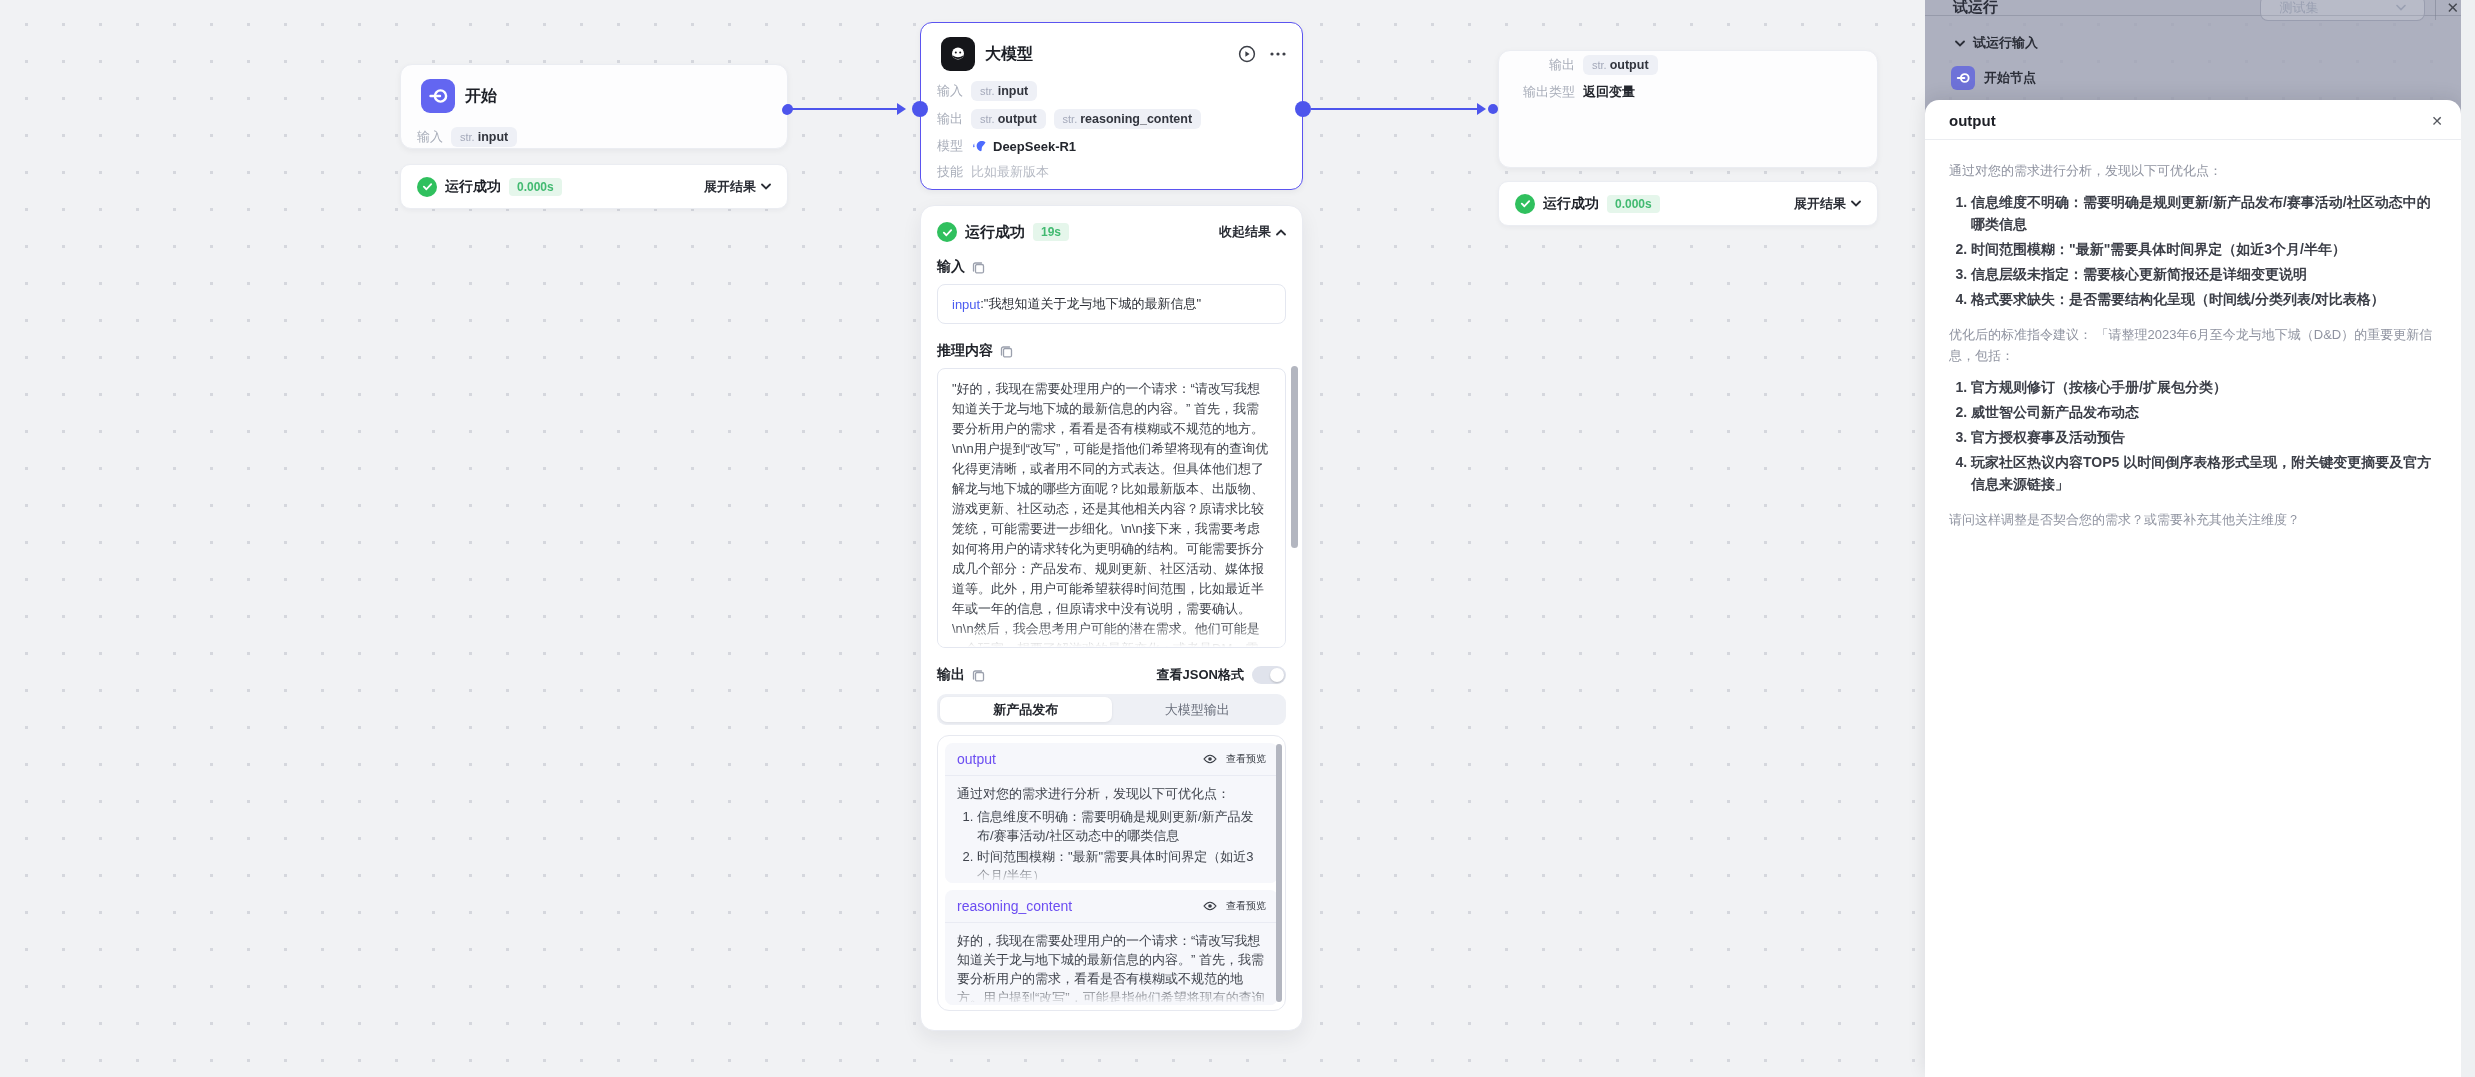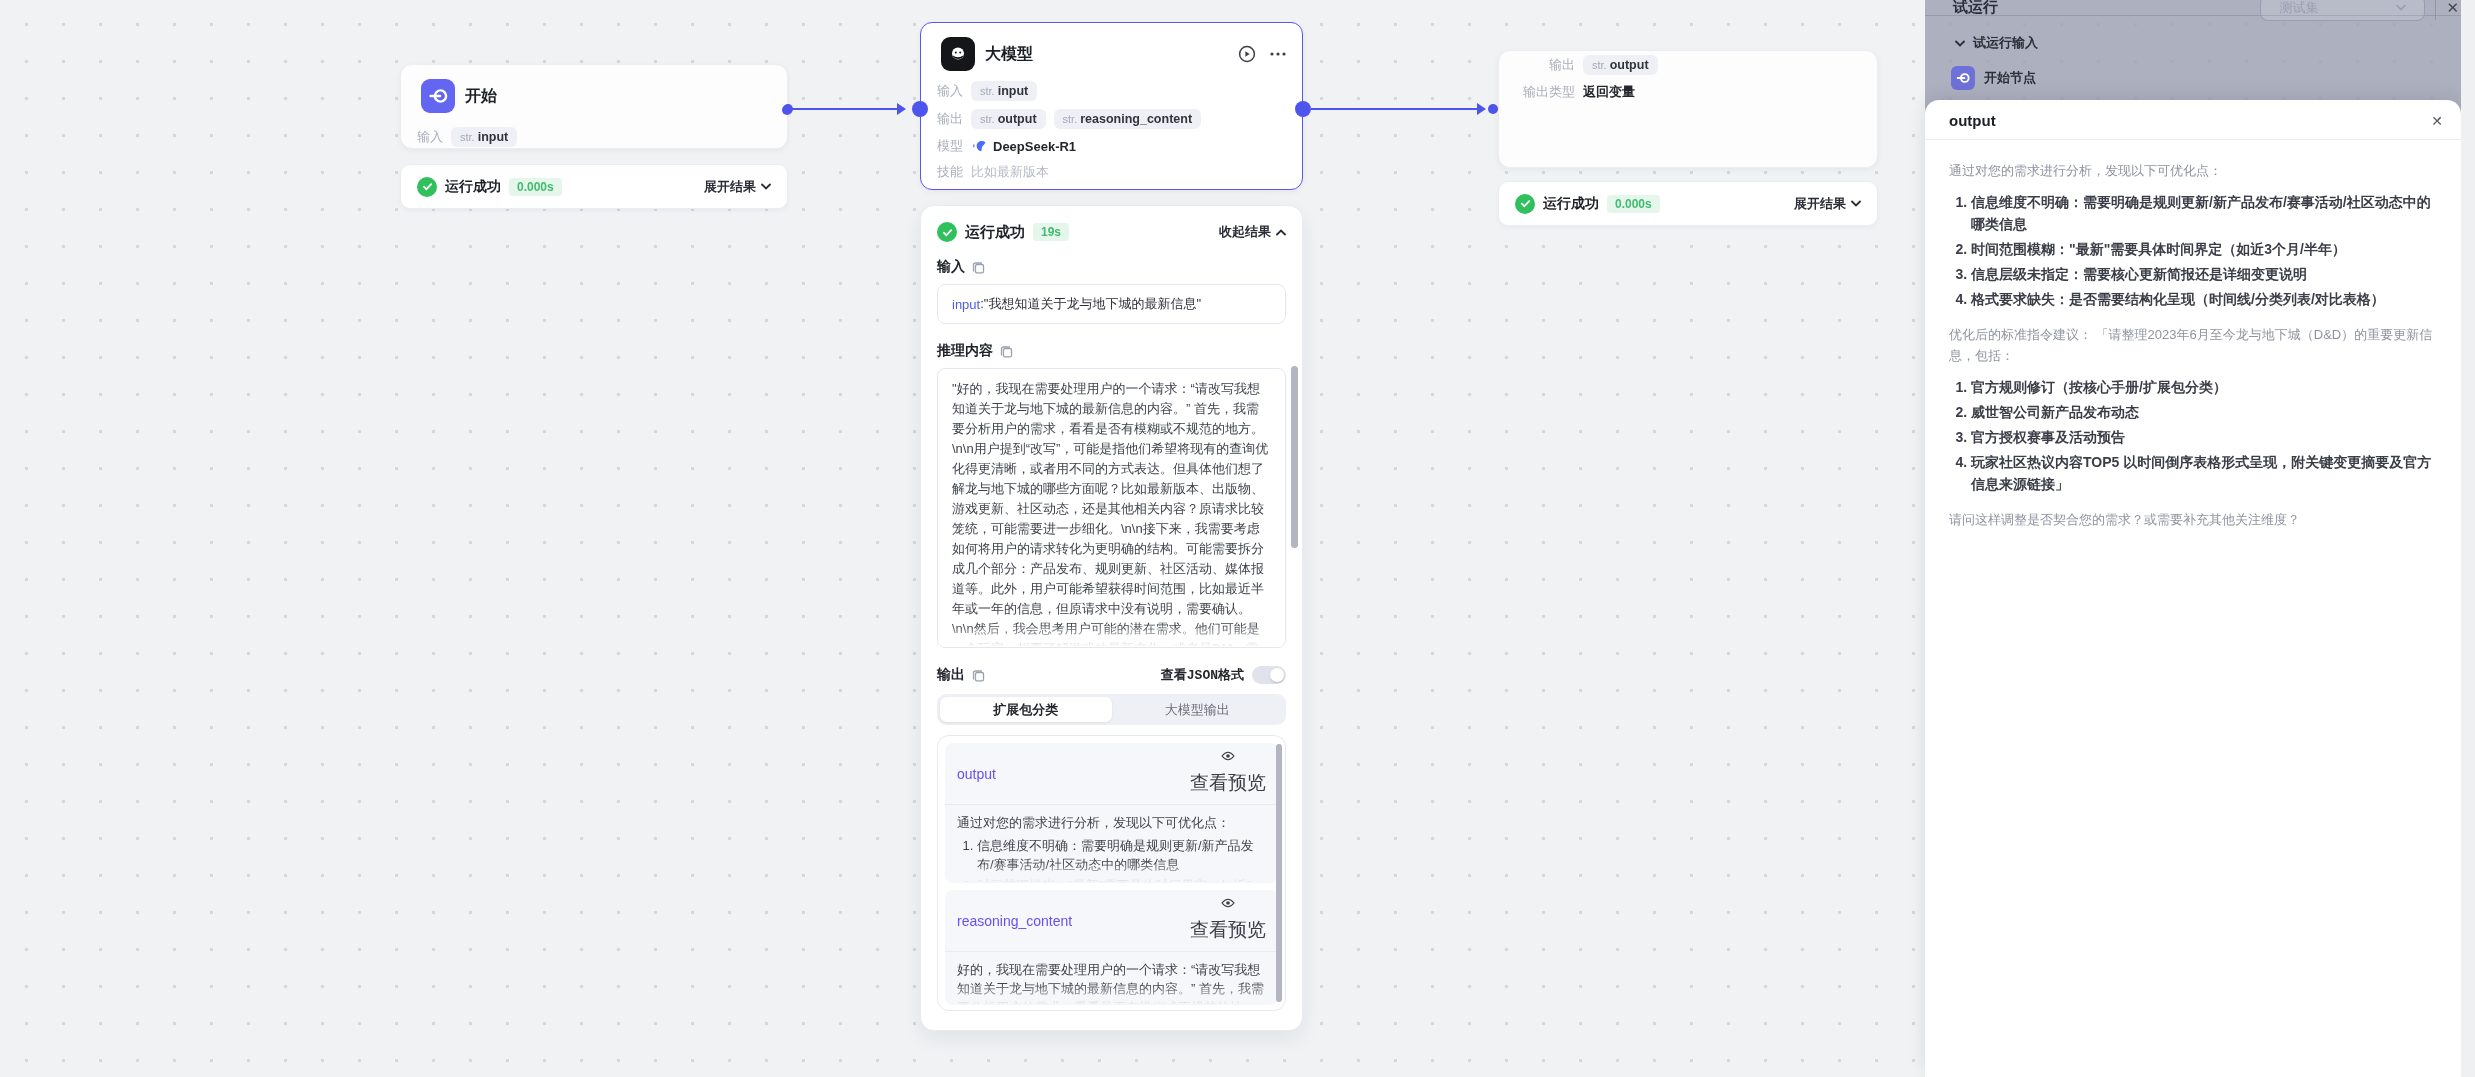--- a/index.html
+++ b/index.html
@@ -42,32 +42,32 @@
                  box-shadow:0 8px 20px rgba(25,28,45,.07); padding:16px; }
   .sec-label { font-size:14px; font-weight:700; color:#1e2128; display:flex; align-items:center; gap:7px; }
   .copy-ic { color:#9ba0ad; display:inline-flex; cursor:pointer; }
   .inp-box { margin-top:8px; border:1px solid #e4e7f0; border-radius:8px; height:40px; display:flex; align-items:center; padding:0 14px; font-size:13px; color:#2c2f36; overflow:hidden; white-space:nowrap; }
   .inp-box .k { color:#4b5cf0; }
   .reason-box { position:relative; margin-top:8px; border:1px solid #e4e7f0; border-radius:8px; height:280px; padding:10px 14px; overflow:hidden;
                 font-size:13px; line-height:20px; color:#3e424b; }
   .reason-box::after { content:""; position:absolute; left:0; right:0; bottom:0; height:22px;
                 background:linear-gradient(rgba(255,255,255,0), #ffffff); }
   .out-row { display:flex; align-items:center; margin-top:18px; }
-  .json-toggle { margin-left:auto; display:flex; align-items:center; gap:8px; font-size:13px; font-weight:700; color:#23262d;font-family:Liberation Mono, monospace; }
+  .json-toggle { margin-left:auto; display:flex; align-items:center; gap:8px; font-size:13px; font-weight:700; color:#23262d; }
   .toggle { width:34px; height:18px; border-radius:9px; background:#e0e3ec; position:relative; cursor:pointer; }
   .toggle .knob { position:absolute; top:2px; right:2px; width:14px; height:14px; border-radius:50%; background:#fff; box-shadow:0 1px 2px rgba(0,0,0,.18); }
   .tabs { margin-top:10px; height:31px; background:#eef0f5; border-radius:9px; padding:3px; display:flex; }
   .tab { flex:1; display:flex; align-items:center; justify-content:center; font-size:13px; color:#6a6f7c; border-radius:7px; cursor:pointer; }
   .tab.active { background:#fff; color:#23262d; font-weight:700; box-shadow:0 1px 3px rgba(20,24,40,.08); }
   .out-container { position:relative; margin-top:10px; height:276px; border:1px solid #e7e9f0; border-radius:12px; padding:7px; overflow:hidden; }
   .var-box { position:relative; background:#f6f7fb; border-radius:8px; overflow:hidden; }
   .var-box + .var-box { margin-top:7px; }
   .var-head { display:flex; align-items:center; padding:8px 12px; border-bottom:1px solid #e9ebf3; }
   .var-name { font-size:14px; color:#6b4df2; }
-  .preview { margin-left:auto; display:flex; align-items:center; gap:9px; font-size:19px; color:#3a3e46; cursor:pointer;flex-direction:column; }
+  .preview { margin-left:auto; display:flex; align-items:center; gap:9px; font-size:10px; color:#3a3e46; cursor:pointer; }
   .var-body { position:relative; padding:8px 12px 0 12px; font-size:13px; line-height:19px; color:#3f434c; overflow:hidden; }
   .var-box::after { content:""; position:absolute; left:0; right:0; bottom:0; height:20px; background:linear-gradient(rgba(246,247,251,0), #f6f7fb); }
   .var-body ol { margin:4px 0 0 0; padding-left:20px; }
   .var-body li { margin-top:2px; }
   .scroll-thumb { position:absolute; background:#b3b6c0; border-radius:4px; }
 
   
   #run-panel { position:absolute; left:1925px; top:0; width:550px; height:1077px;
                background:rgba(157,161,179,.82); z-index:10; }
   .rp-head { height:16px; display:flex; align-items:center; padding:0 16px 0 28px;
@@ -289,21 +289,21 @@
       </div>
       <div class="json-toggle">
         <span>查看JSON格式</span>
         <span class="toggle">
             <span class="knob"></span>
           </span>
       </div>
     </div>
 
     <div class="tabs">
-      <div class="tab active">扩展包分类</div>
+      <div class="tab active">新产品发布</div>
       <div class="tab">大模型输出</div>
     </div>
 
     <div class="out-container">
       <div class="var-box" style="height:140px;">
         <div class="var-head">
           <span class="var-name">output</span>
           <span class="preview">
             <svg width="14" height="10" viewBox="0 0 14 10">
                 <path d="M1 5 Q7 -2.5 13 5 Q7 12.5 1 5 Z" fill="none" stroke="#3a3e46" stroke-width="1.2"></path>

